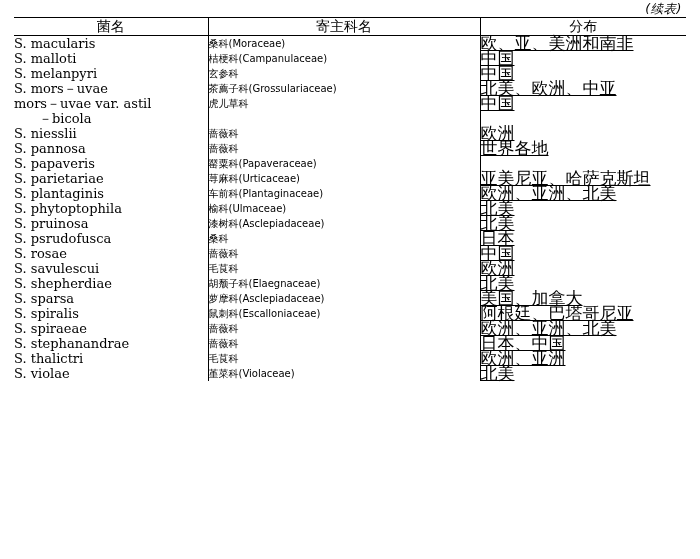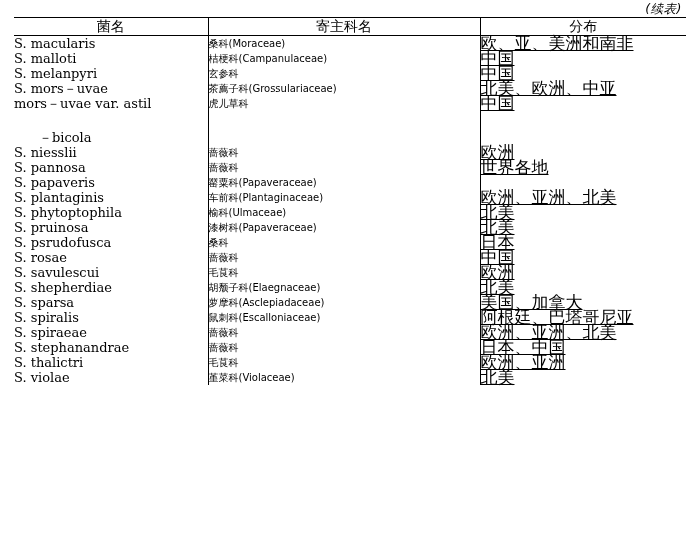--- a/index.html
+++ b/index.html
@@ -74,21 +74,20 @@
   }
   td.c-c {
     font-size: 17px;
     line-height: 15px;
     padding: 3.1px 0 3.1px 10px;
     text-decoration: underline;
   }
   .sp-sub2 {
     display: block;
     padding-left: 25px;
-    margin-top: 19px;
   }
 </style>
 </head>
 <body>
 
 <div class="page">
 
   <div class="cont-note">(续表)</div>
 
   <table class="tbl">
@@ -139,32 +138,37 @@
           <td class="c-a">S. pannosa</td>
           <td class="c-b vline">蔷薇科</td>
           <td class="c-c vline">世界各地</td>
         </tr>
         <tr>
           <td class="c-a">S. papaveris</td>
           <td class="c-b vline">罂粟科(Papaveraceae)</td>
           <td class="c-c vline"></td>
         </tr>
         <tr>
+          <td class="c-a">S. parietariae</td>
+          <td class="c-b vline">荨麻科(Urticaceae)</td>
+          <td class="c-c vline">亚美尼亚、哈萨克斯坦</td>
+        </tr>
+        <tr>
           <td class="c-a">S. plantaginis</td>
           <td class="c-b vline">车前科(Plantaginaceae)</td>
           <td class="c-c vline">欧洲、亚洲、北美</td>
         </tr>
         <tr>
           <td class="c-a">S. phytoptophila</td>
           <td class="c-b vline">榆科(Ulmaceae)</td>
           <td class="c-c vline">北美</td>
         </tr>
         <tr>
           <td class="c-a">S. pruinosa</td>
-          <td class="c-b vline">漆树科(Papaveraceae)</td>
+          <td class="c-b vline">漆树科(Asclepiadaceae)</td>
           <td class="c-c vline">北美</td>
         </tr>
         <tr>
           <td class="c-a">S. psrudofusca</td>
           <td class="c-b vline">桑科</td>
           <td class="c-c vline">日本</td>
         </tr>
         <tr>
           <td class="c-a">S. rosae</td>
           <td class="c-b vline">蔷薇科</td>

